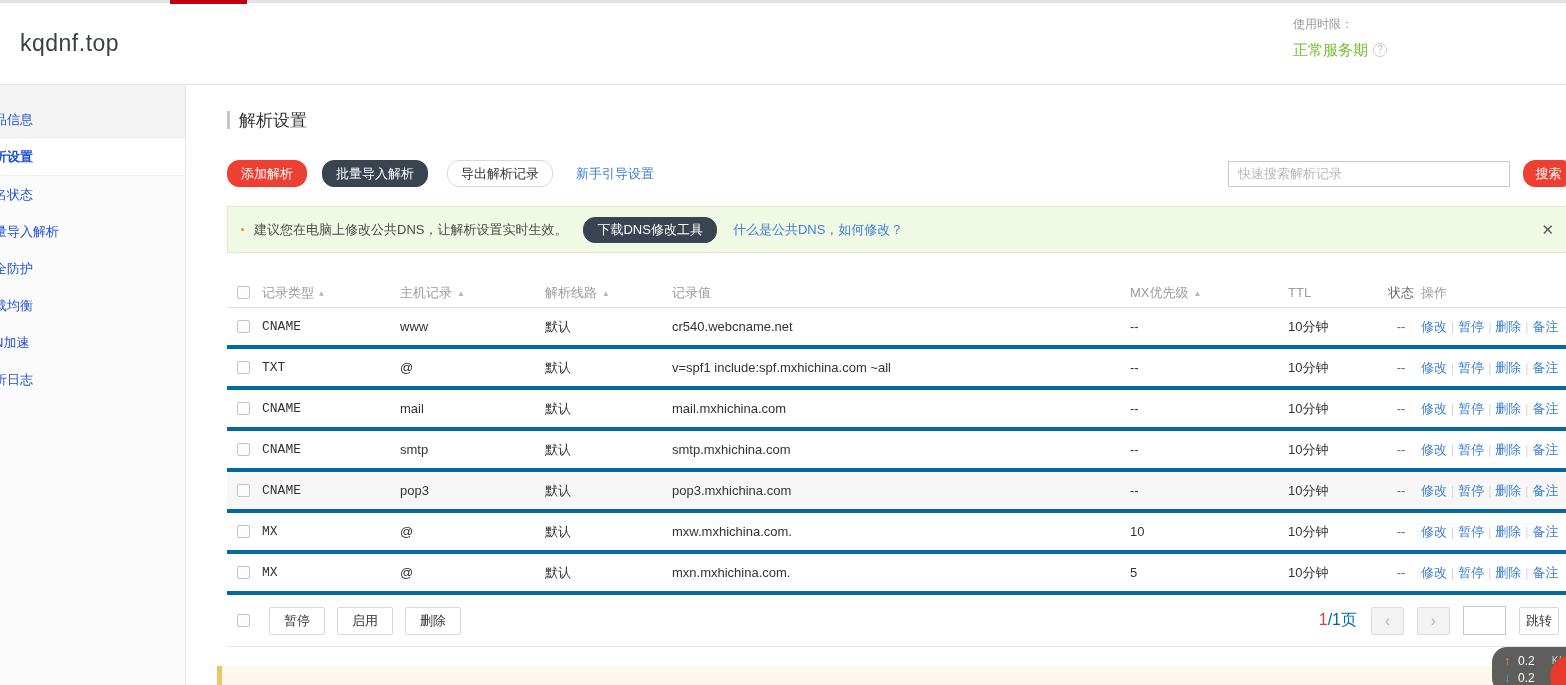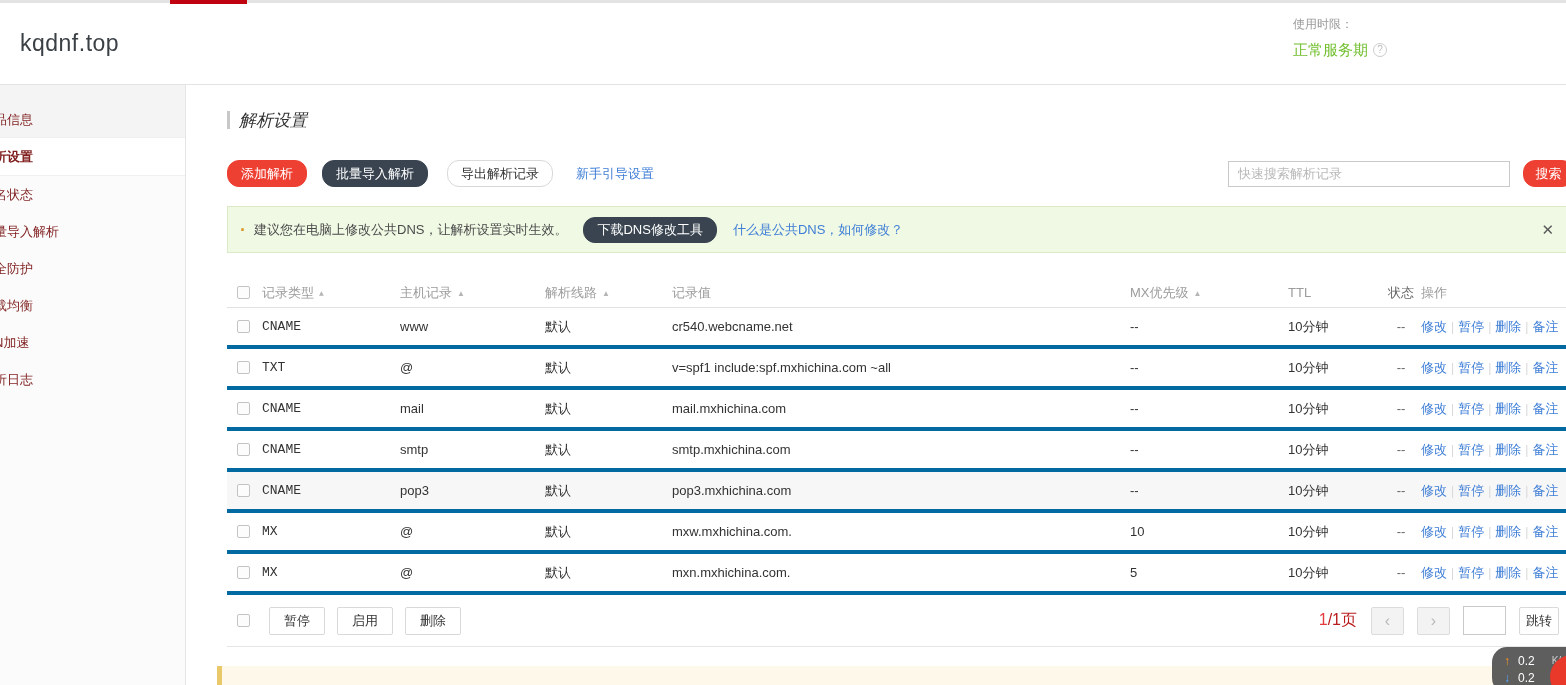--- a/index.html
+++ b/index.html
@@ -16,30 +16,30 @@
   .app-header { position:absolute; top:4px; left:0; width:1566px; height:81px; background:#fff; border-bottom:1px solid #e3e3e3; }
   .domain-title { position:absolute; left:20px; top:26px; font-size:23px; color:#3b4045; font-weight:500; letter-spacing:.5px; }
   .header-right { position:absolute; left:1293px; top:12px; }
   .usage-label { font-size:12px; color:#999; display:block; margin-bottom:8px; }
   .service-status { font-size:15px; color:#72bf2f; }
   .help-circle { display:inline-block; width:14px; height:14px; border:1px solid #ccc; border-radius:50%;
     color:#bbb; font-size:10px; line-height:12px; text-align:center; margin-left:5px; vertical-align:2px; }
 
   
   .sidebar { position:absolute; top:85px; left:0; width:186px; height:600px; background:#fbfbfb; border-right:1px solid #e5e5e5; }
-  .side-item { height:37px; line-height:37px; font-size:13px; color:#7f1d1d; padding-left:0; cursor:pointer; overflow:hidden; }
+  .side-item { height:37px; line-height:37px; font-size:13px; color:#1d4ed8; padding-left:0; cursor:pointer; overflow:hidden; }
   .side-item .lbl { margin-left:-6px; }
   .side-item:nth-child(1) { height:53px; line-height:70px; background:#f4f4f4; border-bottom:1px solid #efefef; }
   .side-item.active { background:#fff; font-weight:bold; border-bottom:1px solid #f0f0f0; height:38px; line-height:38px; }
 
   
   .content { position:absolute; top:85px; left:187px; width:1379px; height:600px; background:#fff; padding-left:40px; }
   .page-title-row { margin-top:24px; height:22px; display:flex; align-items:center; }
   .title-bar { width:3px; height:18px; background:#c8c8c8; display:inline-block; }
-  .page-title { font-size:17px; color:#333; margin-left:9px;font-style:italic; }
+  .page-title { font-size:17px; color:#333; margin-left:9px; }
 
   .toolbar { margin-top:29px; height:27px; display:flex; align-items:center; }
   .btn { display:inline-flex; align-items:center; justify-content:center; height:27px; font-size:13px;
     border-radius:12px; cursor:pointer; padding:0 13px; border:1px solid transparent; white-space:nowrap; }
   .btn-red { background:#ee4032; color:#fff; border-color:#ee4032; }
   .btn-dark { background:#394450; color:#fff; border-color:#394450; margin-left:15px; }
   .btn-plain { background:#fff; color:#333; border-color:#d9d9d9; margin-left:19px; }
   .link { color:#3e7ed6; font-size:13px; text-decoration:none; cursor:pointer; }
   .guide-link { margin-left:23px; }
   .search-group { margin-left:auto; display:flex; align-items:center; }
@@ -77,21 +77,21 @@
   .checkbox { width:13px; height:13px; border:1px solid #c3c3c3; border-radius:2px; background:#fcfcfc; cursor:pointer; }
 
   
   .tfoot { display:flex; align-items:center; height:52px; border-bottom:1px solid #e5e5e5; }
   .tfoot .checkbox { margin-left:10px; margin-right:19px; }
   .bulk-btn { height:28px; background:#fff; border:1px solid #d9d9d9; border-radius:2px; font-size:13px;
     color:#333; padding:0 14px; margin-right:12px; cursor:pointer; }
   .pager { margin-left:auto; display:flex; align-items:center; padding-right:7px; }
   .page-info { font-size:16px; margin-right:14px; }
   .page-cur { color:#e4393c; }
-  .page-rest { color:#b91c1c; }
+  .page-rest { color:#0369a1; }
   .page-nav { width:33px; height:28px; background:#f3f3f3; border:1px solid #dcdcdc; border-radius:2px;
     color:#b9b9b9; font-size:16px; display:flex; align-items:center; justify-content:center;
     margin-right:13px; cursor:pointer; }
   .jump-input { width:43px; height:29px; border:1px solid #c9c9c9; margin-right:13px; outline:none;
     font-size:13px; text-align:center; }
   .jump-btn { width:40px; height:28px; background:#fff; border:1px solid #d9d9d9; border-radius:2px;
     font-size:13px; color:#333; cursor:pointer; }
 
   
   .yellow-strip { position:absolute; top:666px; left:217px; width:1349px; height:24px;

